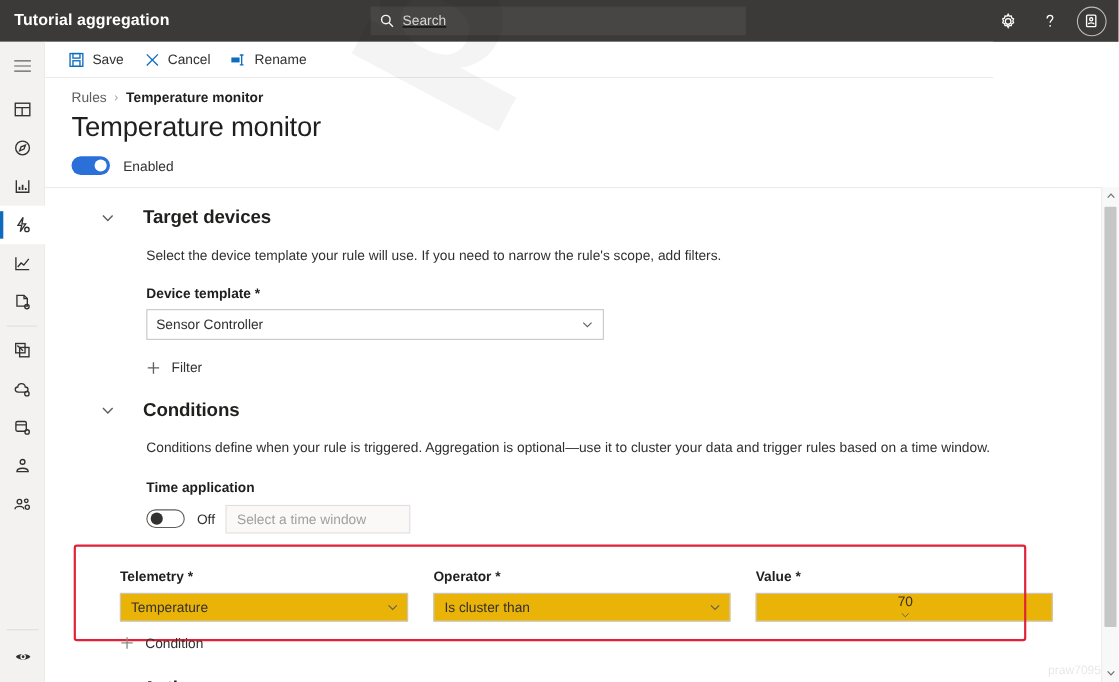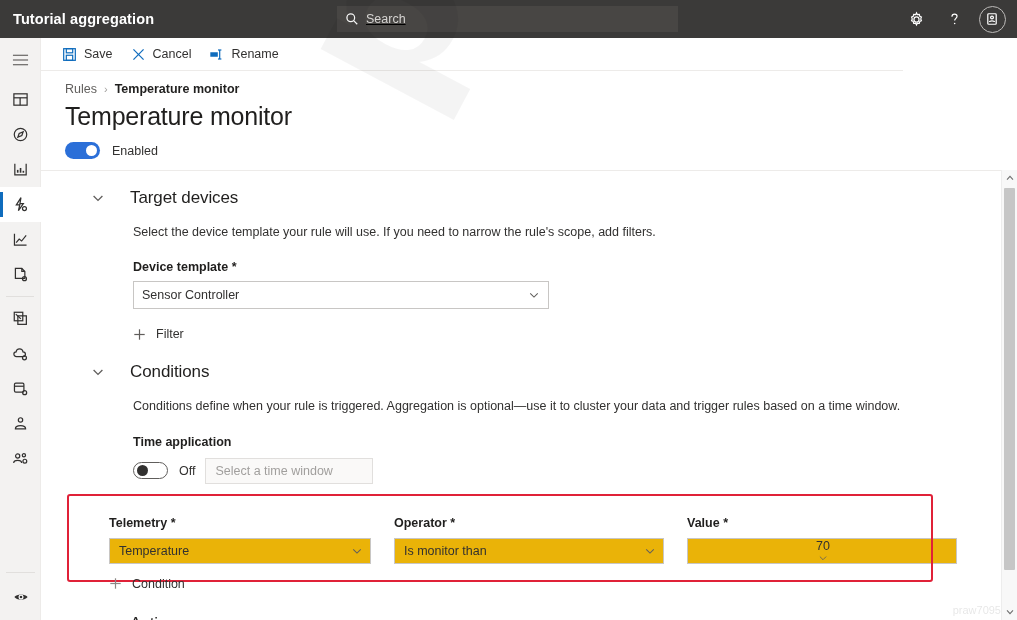--- a/index.html
+++ b/index.html
@@ -153,21 +153,21 @@
   .content { padding: 0 0 0 50px; position: relative; }
 
   .sec-head {
     display: flex; align-items: center;
     padding-top: 17px;
   }
   .chev {
     width: 14px; height: 14px; flex: none; cursor: pointer;
   }
   .sec-title {
-    font-size: 17px; color: #201f1e; font-weight: normal;
+    font-size: 17px; color: #201f1e; font-weight: bold;
     margin-left: 25px; letter-spacing: -.1px;
   }
   .sec-desc {
     font-size: 12.5px; color: #323130;
     margin-top: 17px; margin-left: 42px;
   }
   .fld-label {
     font-size: 12.5px; color: #201f1e; font-weight: bold;
     margin-left: 42px; margin-top: 21px;
   }
@@ -565,21 +565,21 @@
               </svg>
             </div>
           </div>
 
           <div class="cond-col">
             <div class="cond-lbl">
               <span>Operator</span>
               <span class="req">*</span>
             </div>
             <div class="cond-sel w2">
-              <span class="cond-val">Is monitor than</span>
+              <span class="cond-val">Is cluster than</span>
               <svg class="chevd" width="12" height="12" viewBox="0 0 14 14">
                 <path d="M2.6 5 L7 9.4 L11.4 5" stroke="#605e5c" fill="none" stroke-width="1.2"></path>
               </svg>
             </div>
           </div>
 
           <div class="cond-col">
             <div class="cond-lbl">
               <span>Value</span>
               <span class="req">*</span>

